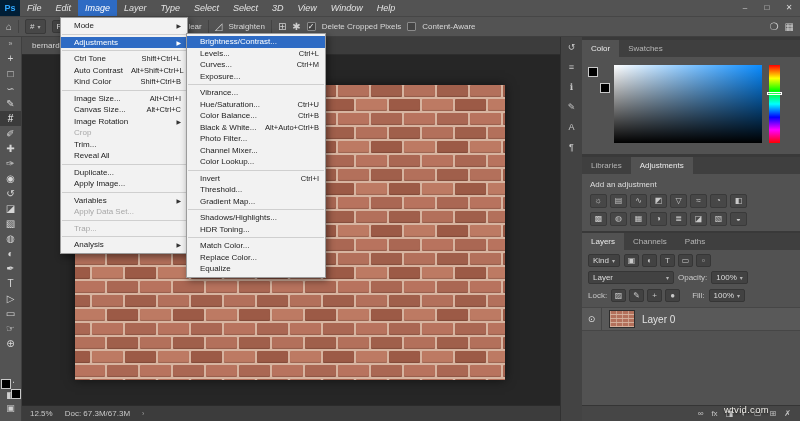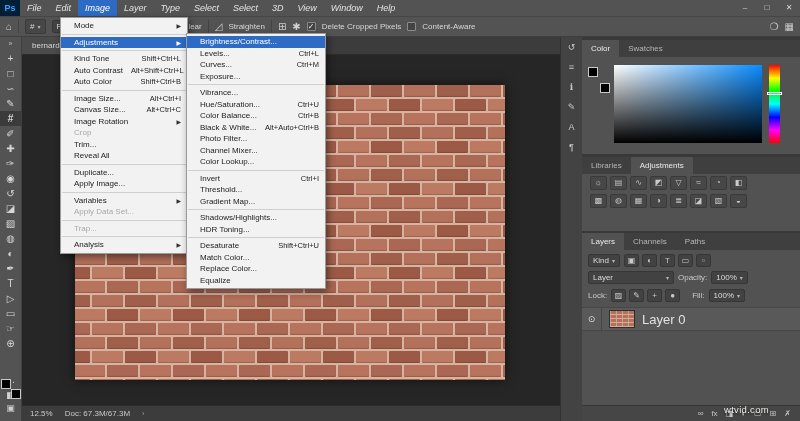--- a/index.html
+++ b/index.html
@@ -99,21 +99,21 @@
   .widget { background:#424242; border:1px solid #363636; border-radius:2px; height:13px;
             display:flex; align-items:center; padding:0 4px; font-size:8px; color:#ddd; white-space:nowrap; }
   .licon { width:15px; height:13px; background:#424242; border:1px solid #363636; border-radius:2px;
            text-align:center; line-height:11px; font-size:8px; color:#c9c9c9; flex:none; }
   .layer-row { display:flex; align-items:center; height:24px; background:#595959;
                border-top:1px solid #464646; border-bottom:1px solid #464646; margin-top:3px; }
   .eye { width:20px; text-align:center; border-right:1px solid #464646; font-size:9px; color:#ddd; line-height:24px; }
   .lthumb { width:26px; height:18px; margin:0 7px; border:1px solid #2e2e2e; background-color:#b3705b;
             background-image:repeating-linear-gradient(0deg, rgba(215,180,160,.9) 0 1px, transparent 1px 4px),
                              repeating-linear-gradient(90deg, rgba(215,180,160,.7) 0 1px, transparent 1px 6px); }
-  .lname { font-size:13px; color:#e2e2e2; }
+  .lname { font-size:10px; color:#e2e2e2; }
   .pbottom { position:absolute; bottom:0; left:0; right:0; height:16px; background:#464646;
              border-top:1px solid #353535; display:flex; align-items:center; justify-content:flex-end;
              gap:8px; padding:0 9px; font-size:8px; color:#c4c4c4; }
 
   
   .menu { position:absolute; background:#f2f2f2; border:1px solid #9b9b9b; padding:2px 0;
           box-shadow:2px 3px 7px rgba(0,0,0,.45); z-index:100; }
   #imageMenu { left:60px; top:17px; width:128px; }
   #adjMenu { left:186px; top:33px; width:140px; }
   .mrow { display:flex; align-items:center; height:11.5px; padding:0 6px 0 13px;
@@ -613,20 +613,21 @@
         </div>
       </div>
     </div>
 
     <div class="panel" id="adjPanel">
       <div class="phead" id="adjTabs">
           <span class="ptab">Libraries</span>
           <span class="ptab act">Adjustments</span>
         </div>
       <div class="pbody">
+        <div class="addlbl">Add an adjustment</div>
         <div class="adjrow" id="adjRow1">
             <span class="adj-ic">☼</span>
             <span class="adj-ic">▤</span>
             <span class="adj-ic">∿</span>
             <span class="adj-ic">◩</span>
             <span class="adj-ic">▽</span>
             <span class="adj-ic">≈</span>
             <span class="adj-ic">◔</span>
             <span class="adj-ic">◧</span>
           </div>
@@ -711,29 +712,29 @@
         <span class="mlbl">Mode</span>
         <span class="marw">▶</span>
       </div>
       <div class="msep"></div>
       <div class="mrow hl">
         <span class="mlbl">Adjustments</span>
         <span class="marw">▶</span>
       </div>
       <div class="msep"></div>
       <div class="mrow">
-        <span class="mlbl">Kind Tone</span>
+        <span class="mlbl">Ctrl Tone</span>
         <span class="msc">Shift+Ctrl+L</span>
       </div>
       <div class="mrow">
         <span class="mlbl">Auto Contrast</span>
         <span class="msc">Alt+Shift+Ctrl+L</span>
       </div>
       <div class="mrow">
-        <span class="mlbl">Auto Color</span>
+        <span class="mlbl">Kind Color</span>
         <span class="msc">Shift+Ctrl+B</span>
       </div>
       <div class="msep"></div>
       <div class="mrow">
         <span class="mlbl">Image Size...</span>
         <span class="msc">Alt+Ctrl+I</span>
       </div>
       <div class="mrow">
         <span class="mlbl">Canvas Size...</span>
         <span class="msc">Alt+Ctrl+C</span>
@@ -829,24 +830,20 @@
       </div>
       <div class="msep"></div>
       <div class="mrow">
         <span class="mlbl">Shadows/Highlights...</span>
       </div>
       <div class="mrow">
         <span class="mlbl">HDR Toning...</span>
       </div>
       <div class="msep"></div>
       <div class="mrow">
-        <span class="mlbl">Desaturate</span>
-        <span class="msc">Shift+Ctrl+U</span>
-      </div>
-      <div class="mrow">
         <span class="mlbl">Match Color...</span>
       </div>
       <div class="mrow">
         <span class="mlbl">Replace Color...</span>
       </div>
       <div class="mrow">
         <span class="mlbl">Equalize</span>
       </div>
     </div>
 

